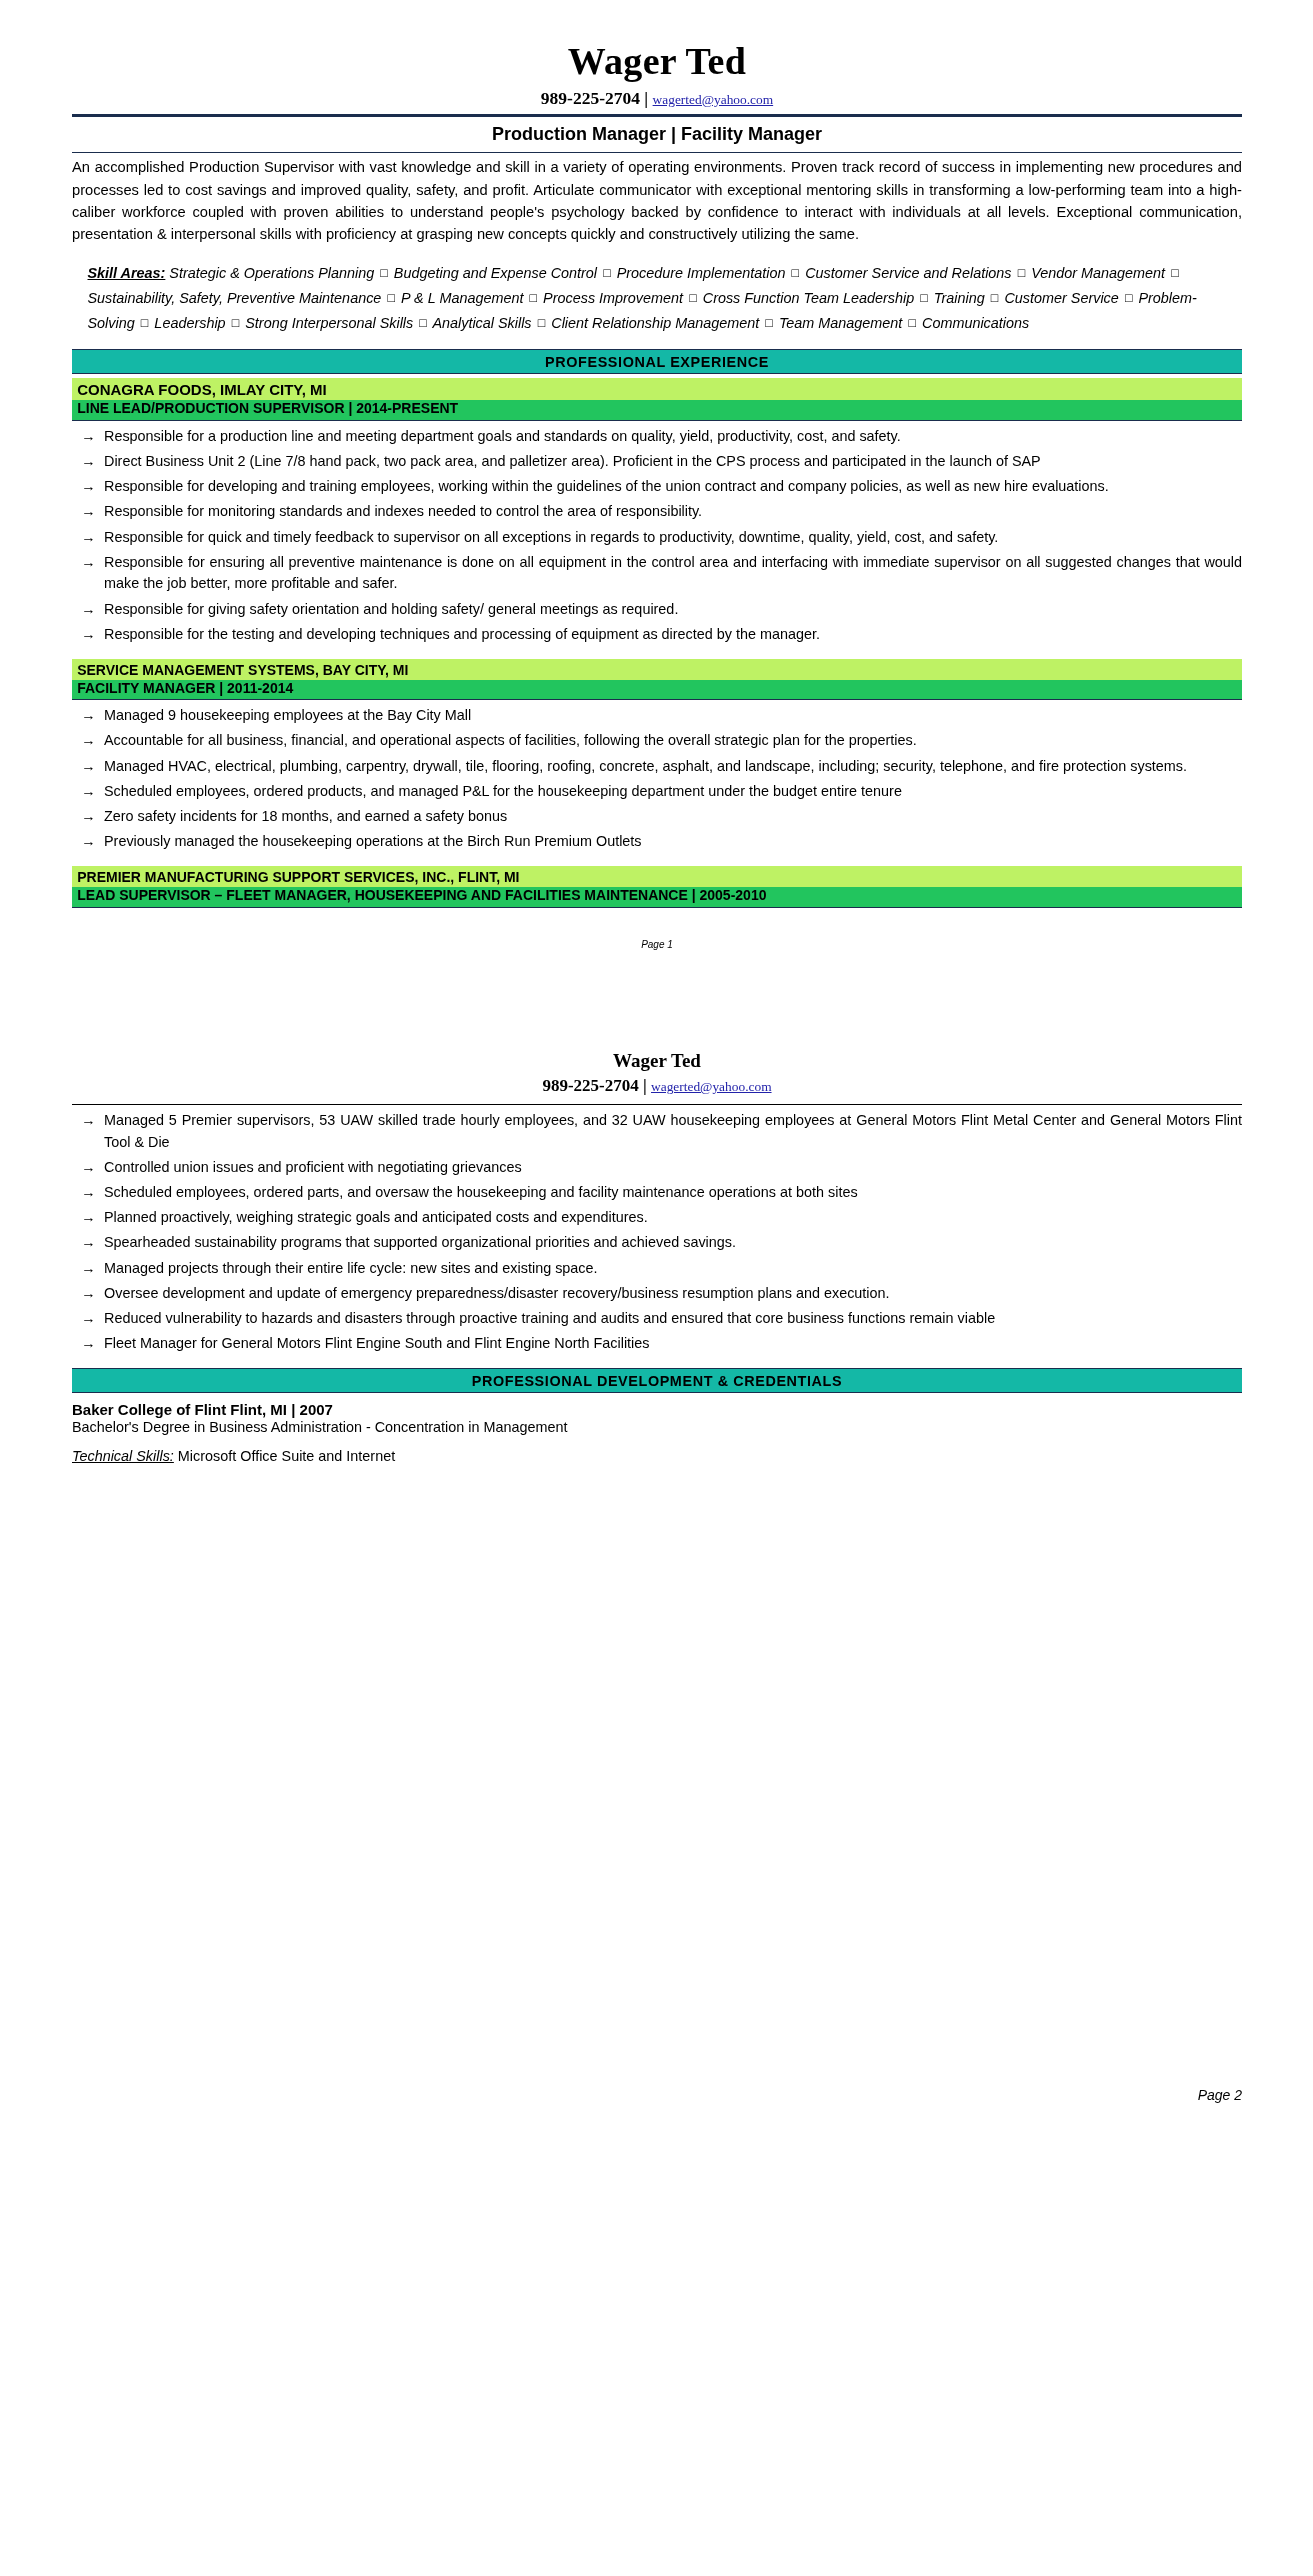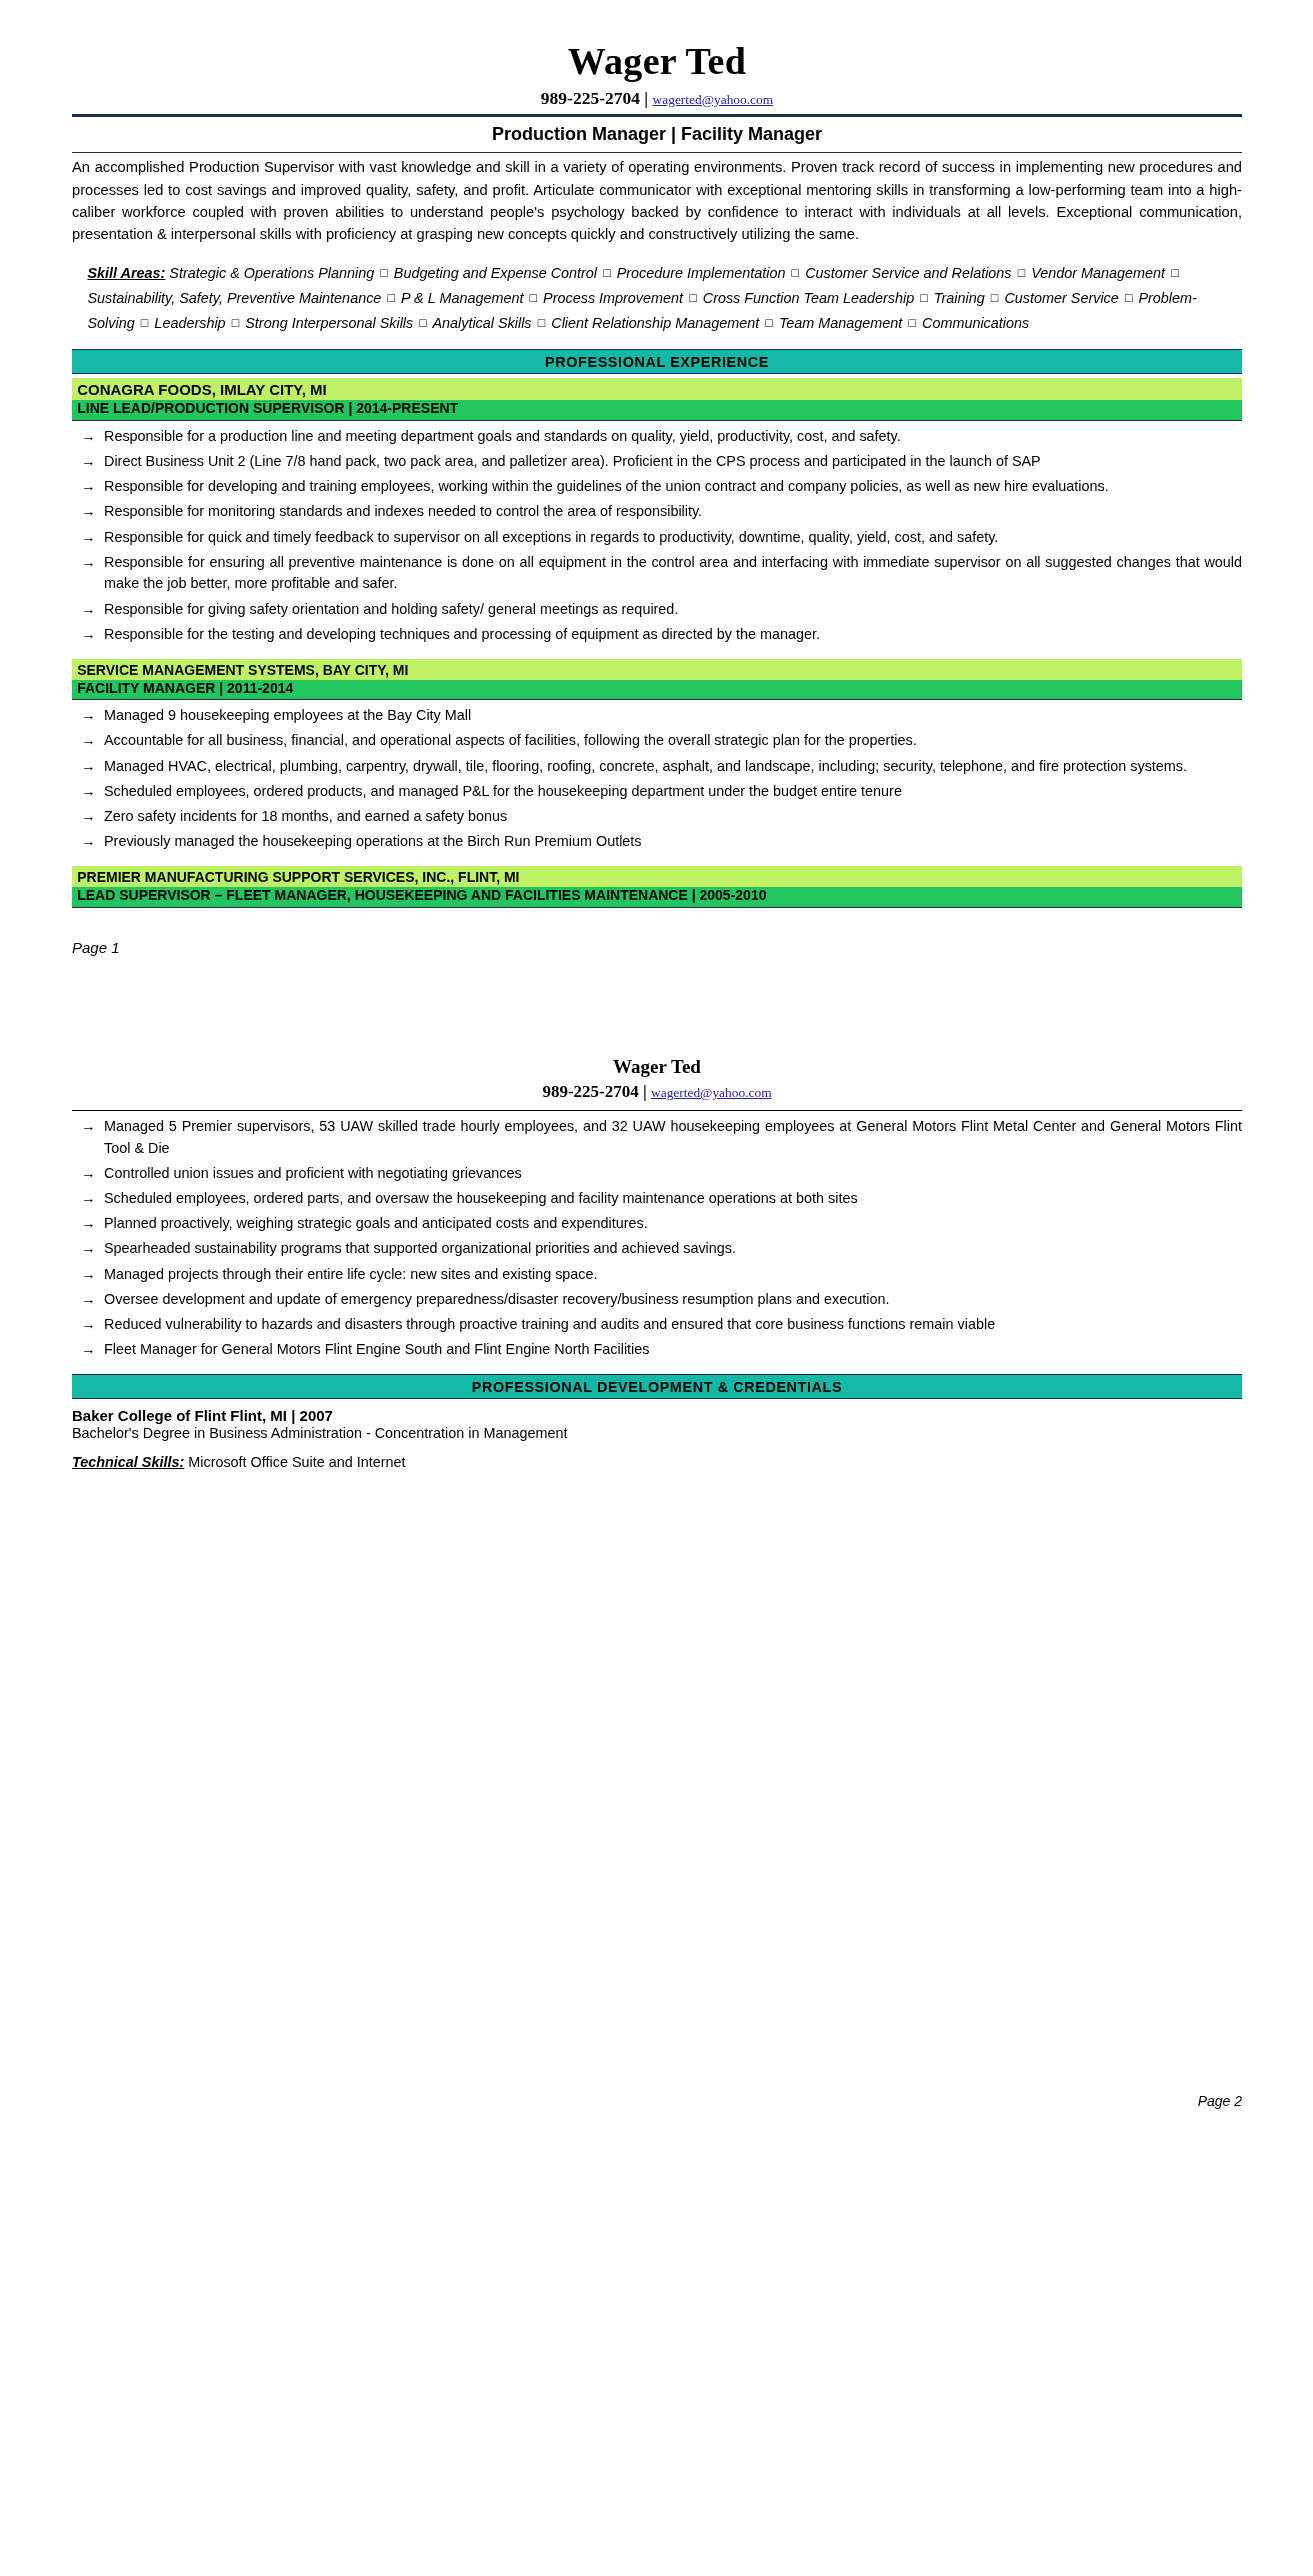--- a/index.html
+++ b/index.html
@@ -126,23 +126,23 @@
     margin-bottom: 3.6px;
     text-align: justify;
   }
   ul.bullets li .arrow {
     position: absolute;
     left: 9.3px;
     top: 0;
     font-size: 14.4px;
   }
   .page-num {
-    text-align: left;
-    font-style: italic;
-    font-size: 15px;
+    text-align: center;
+    font-style: italic;
+    font-size: 10px;
     padding: 31px 0 0 0;
   }
   .page-break-gap { height: 82px; }
   
   .p2-name {
     text-align: center;
     font-family: "Liberation Serif", serif;
     font-weight: bold;
     font-size: 19px;
     margin-bottom: 4.1px;
@@ -172,21 +172,21 @@
   }
   .edu-degree {
     font-size: 14.4px;
     padding-bottom: 13.4px;
   }
   .tech-skills {
     font-size: 14.4px;
     padding-bottom: 5.2px;
   }
   .tech-skills .lead {
-    font-weight: bold;
+    font-weight: normal;
     font-style: italic;
     text-decoration: underline;
   }
   .tail {
     height: 618px;
   }
   .page-num-2 {
     text-align: right;
     font-style: italic;
     font-size: 14px;

